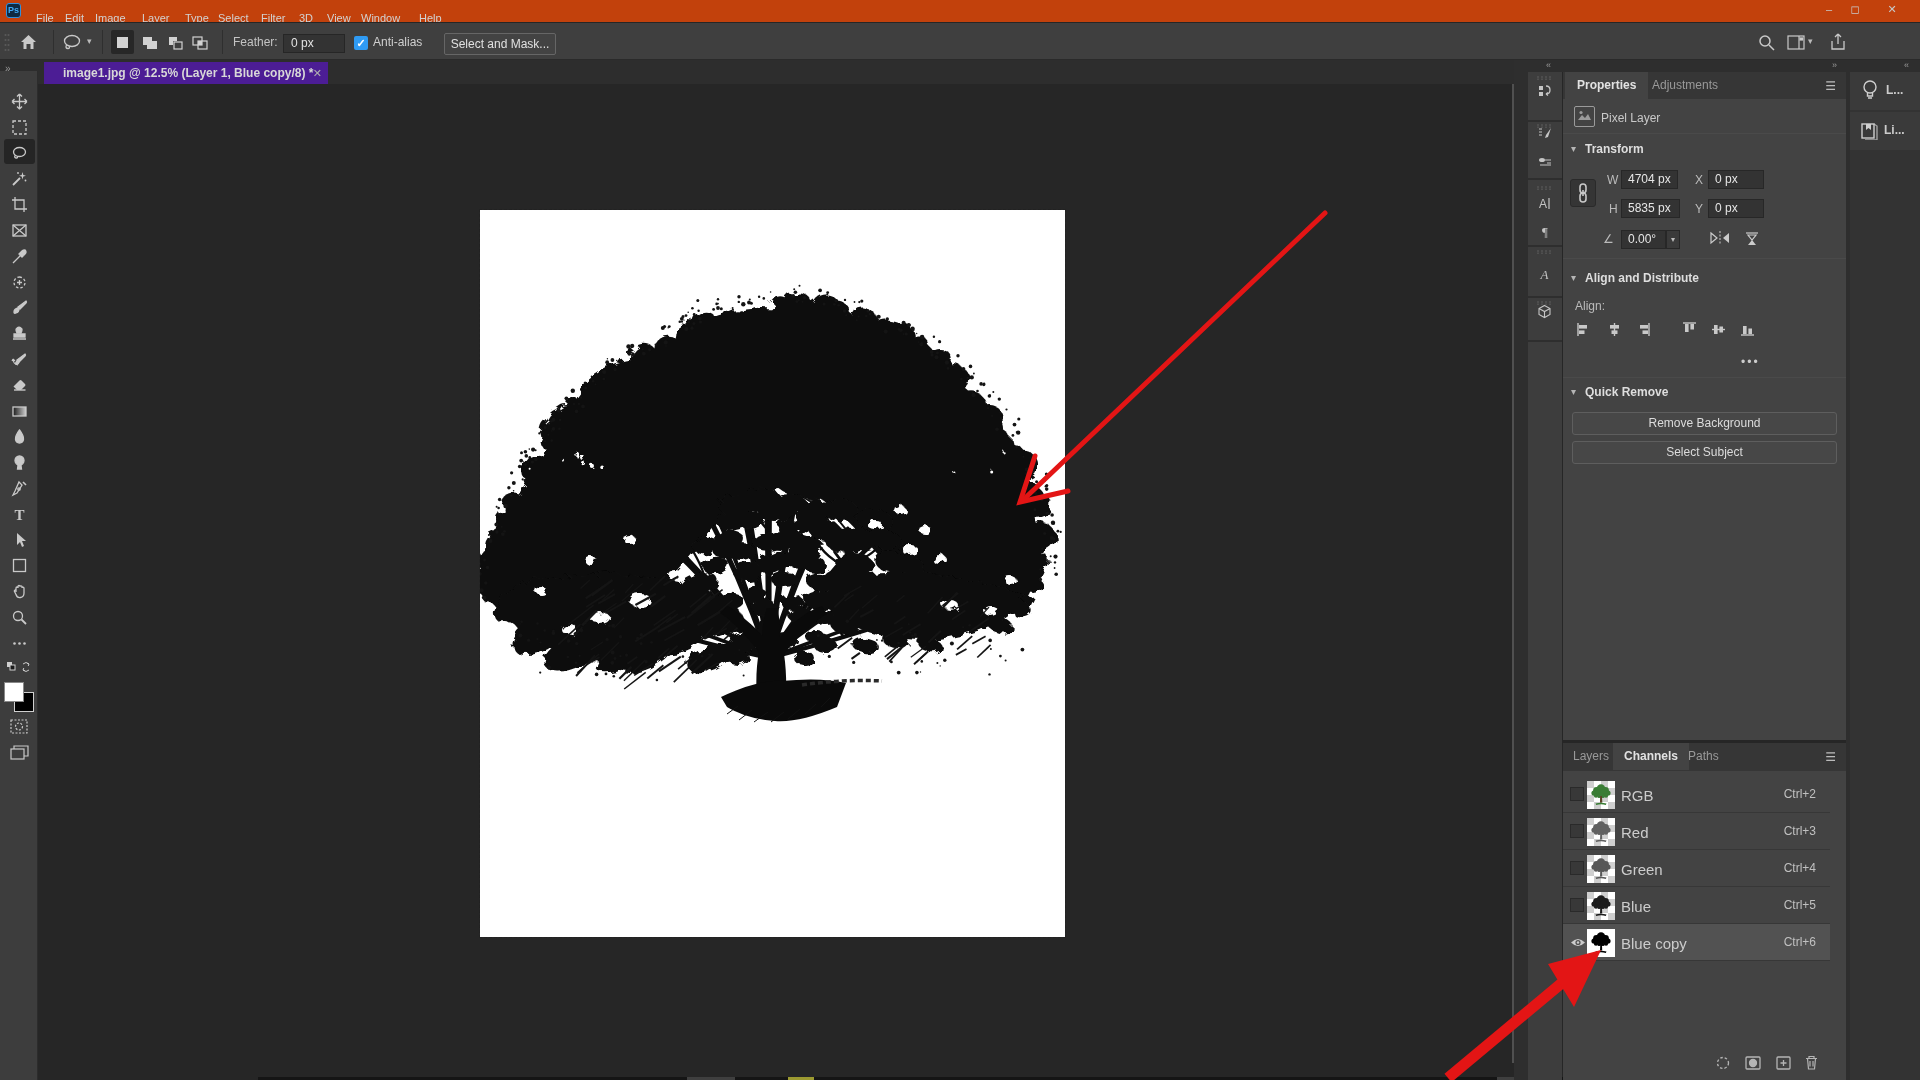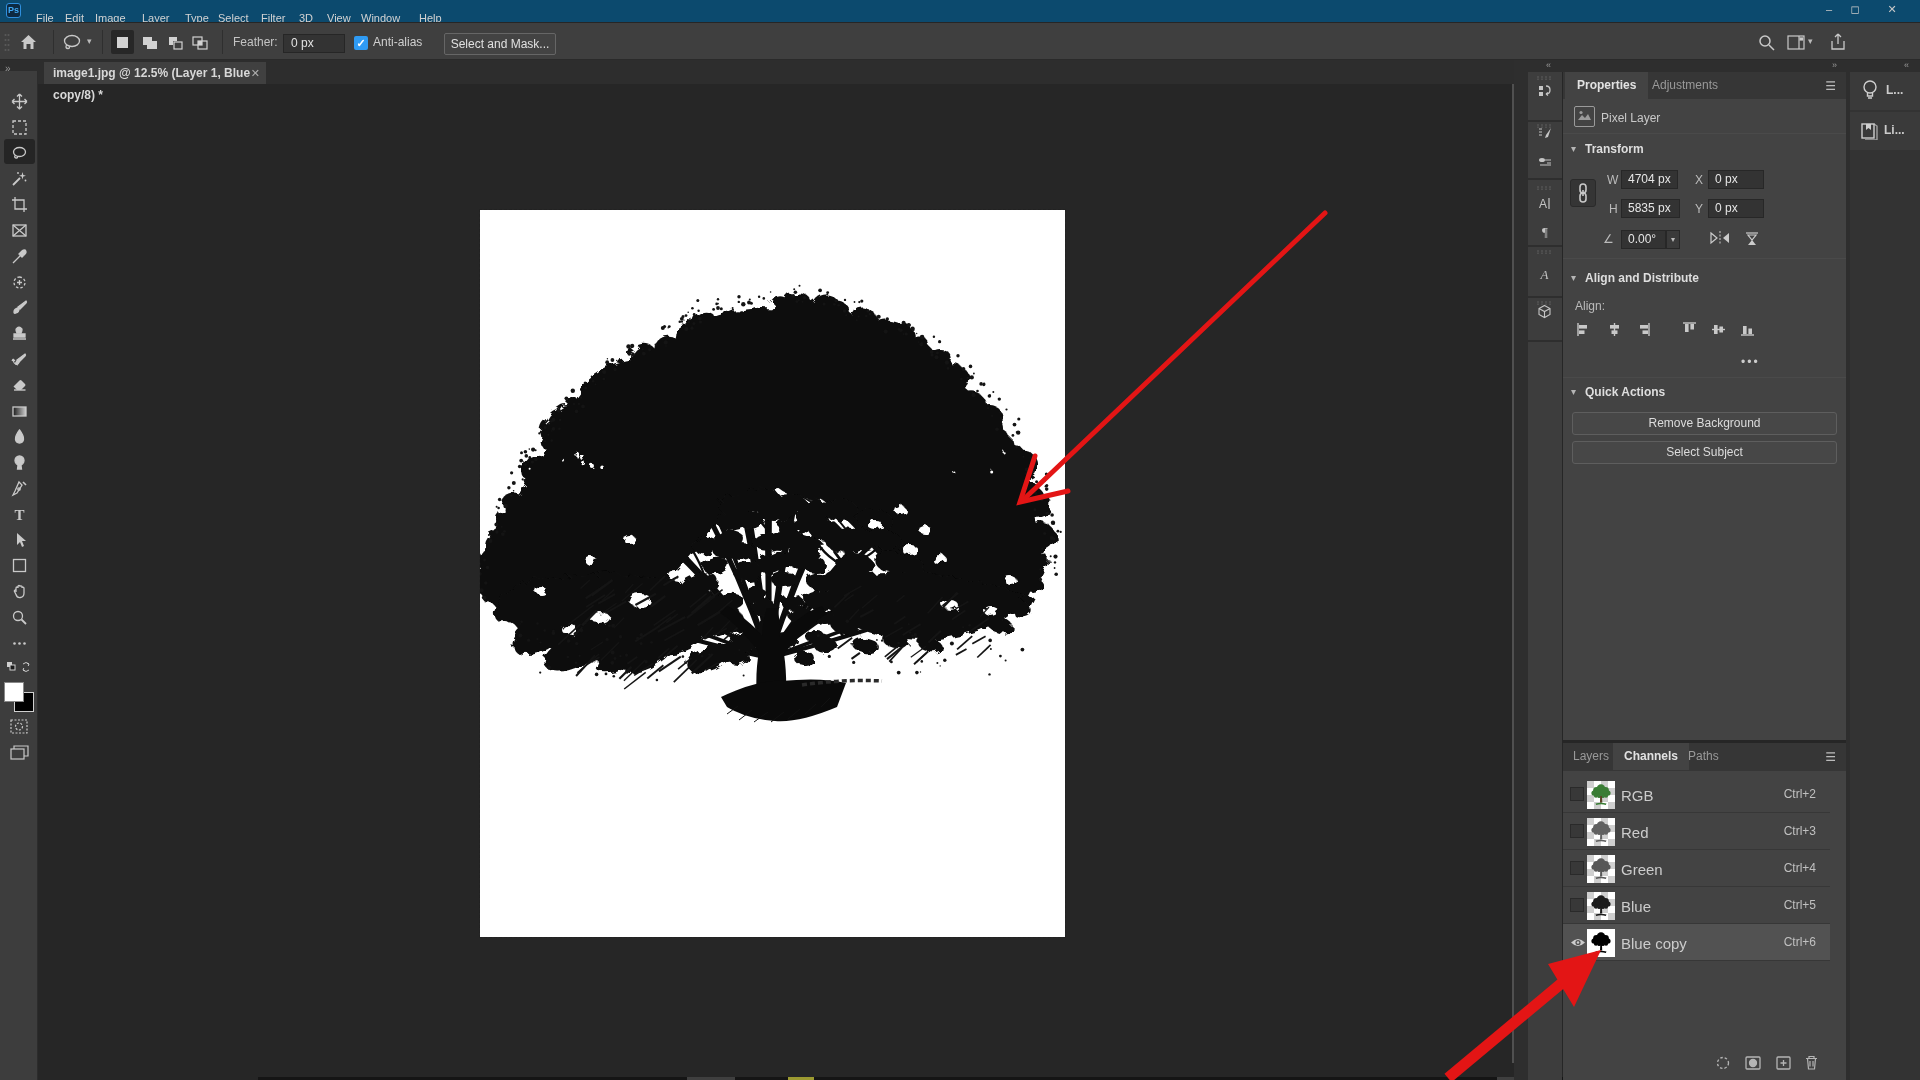--- a/index.html
+++ b/index.html
@@ -2,21 +2,21 @@
 <html><head>
 <meta charset="utf-8">
 <style>
   * { margin:0; padding:0; box-sizing:border-box; }
   html,body { width:1920px; height:1080px; overflow:hidden; background:#262626;
     font-family:"Liberation Sans", sans-serif; }
   .abs { position:absolute; }
   #root { position:relative; width:1920px; height:1080px; background:#262626; }
 
   
-  #menubar { left:0; top:0; width:1920px; height:22px; background:#0c4a6e; color:#d2d2d2;
+  #menubar { left:0; top:0; width:1920px; height:22px; background:#c2410c; color:#d2d2d2;
     font-size:11px; }
   #menubar .mi { position:absolute; top:12px; }
   #pslogo { position:absolute; left:6px; top:3px; width:15px; height:15px; background:#0d2a42;
     border:1px solid #2f8fdd; border-radius:3px; color:#3fa9f5; font-size:9px; font-weight:bold;
     text-align:center; line-height:13px; }
   .winbtn { position:absolute; top:0; width:24px; height:20px; color:#c8c8c8; font-size:11px;
     text-align:center; line-height:18px; }
 
   
   #optbar { left:0; top:22px; width:1920px; height:38px; background:#3f3f3f;
@@ -25,22 +25,22 @@
   #featherbox { position:absolute; left:283px; top:11px; width:62px; height:19px; background:#333333;
     border:1px solid #262626; color:#e2e2e2; font-size:12px; line-height:17px; padding-left:7px; }
   #chk { position:absolute; left:354px; top:13px; width:14px; height:14px; background:#2f9bf4;
     border-radius:2px; color:#fff; font-size:11px; line-height:14px; text-align:center; font-weight:bold; }
   #sambtn { position:absolute; left:444px; top:10px; width:112px; height:22px; background:#434343;
     border:1px solid #666; border-radius:2px; color:#e0e0e0; font-size:12px; text-align:center;
     line-height:20px; }
 
   
   #tabbar { left:0; top:60px; width:1514px; height:24px; background:#2d2d2d; }
-  #doctab { position:absolute; left:44px; top:2px; width:222px; height:22px; background:#404040;
-    color:#d8d8d8; font-size:12px; font-weight:bold; line-height:22px; padding-left:9px; }
+  #doctab { position:absolute; left:44px; top:2px; width:284px; height:22px; background:#4c1d95;
+    color:#d8d8d8; font-size:12px; font-weight:bold; line-height:22px; padding-left:19px; }
   #doctab .x { color:#b0b0b0; font-weight:normal; position:absolute; right:6px; top:0; font-size:11px; }
 
   
   #toolbar { left:0; top:71px; width:38px; height:1009px; background:#3d3d3d;
     border-right:1px solid #2c2c2c; }
   .tool { position:absolute; left:0; width:38px; height:26px; color:#c9c9c9; text-align:center; }
   .tool svg { display:block; margin:0 auto; }
   #toolsel { position:absolute; left:4px; top:68px; width:31px; height:25px; background:#252525;
     border-radius:3px; }
 
@@ -1272,21 +1272,21 @@
         <svg class="abs" style="left:177px;top:250px;" width="15" height="15" viewBox="0 0 15 15" fill="none" stroke-width="1.4">
           <rect x="3" y="4" width="3.6" height="8" fill="#c8c8c8"></rect>
           <rect x="8.4" y="6.5" width="3.6" height="5.5" fill="#c8c8c8"></rect>
           <path d="M1,13 L14,13" stroke="#c8c8c8"></path>
         </svg>
       </div>
     <span style="position:absolute;left:178px;top:283px;color:#ccc;font-size:12px;letter-spacing:2px;">•••</span>
     <div class="abs" style="left:0px;top:305px;width:283px;height:1px;background:#4a4a4a;"></div>
 
     <span class="chev" style="position:absolute;left:8px;top:314px;">▾</span>
-    <span class="seclbl" style="position:absolute;left:22px;top:313px;">Quick Actions</span>
+    <span class="seclbl" style="position:absolute;left:22px;top:313px;">Quick Remove</span>
     <div class="qbtn" style="top:340px;">Remove Background</div>
     <div class="qbtn" style="top:369px;">Select Subject</div>
   </div>
 
   <div id="chpanel" class="abs">
     <div class="abs" style="left:0;top:0;width:283px;height:28px;background:#363636;"></div>
     <div class="ptab" style="left:0px;top:0;padding:0 10px;">Layers</div>
     <div class="ptab on" style="left:50px;top:0;padding:0 11px;">Channels</div>
     <div class="ptab" style="left:116px;top:0;padding:0 9px;">Paths</div>
     <span style="position:absolute;right:10px;top:7px;color:#bbb;font-size:12px;">☰</span>

